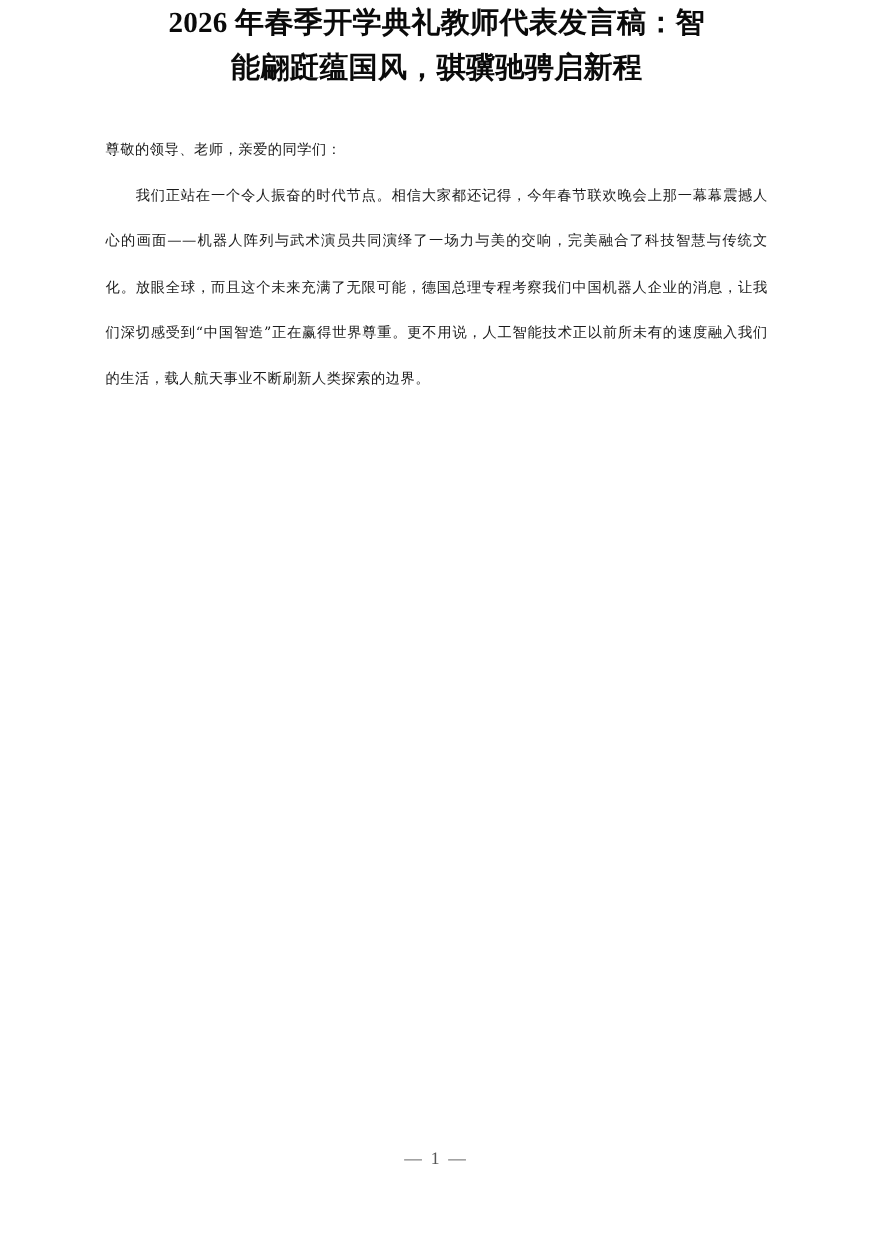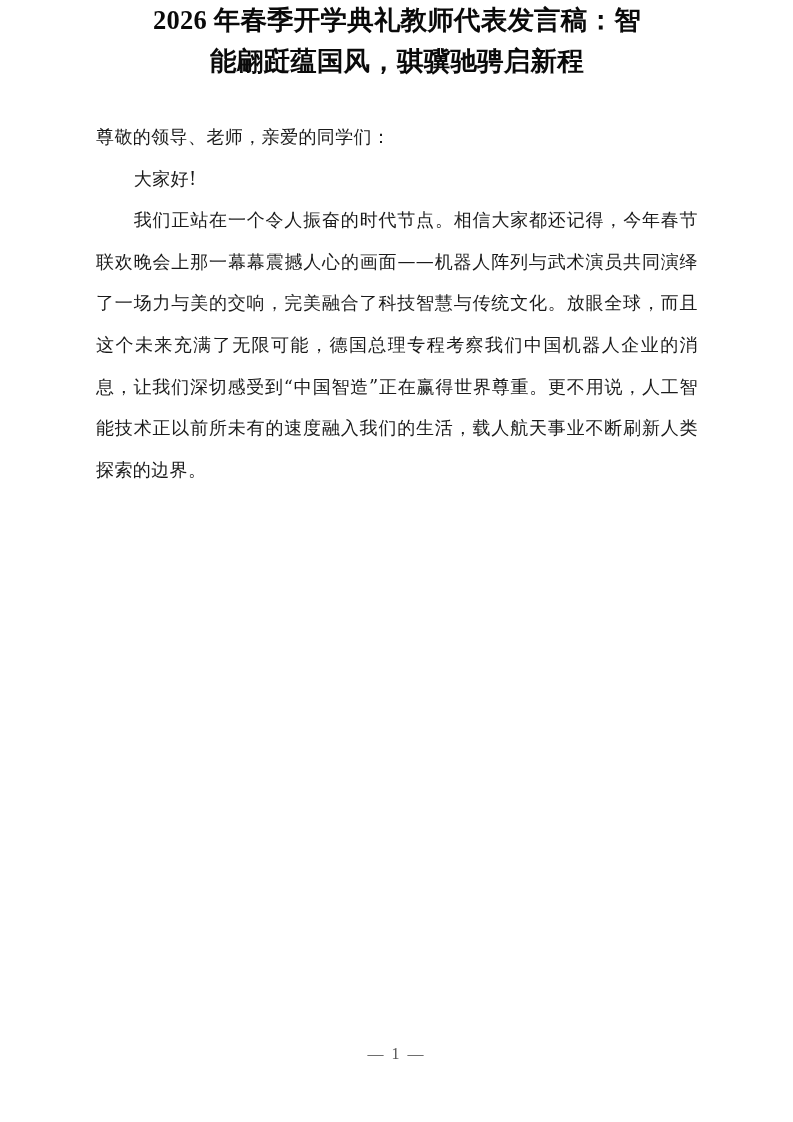--- a/index.html
+++ b/index.html
@@ -40,21 +40,21 @@
     word-break: break-all;
   }
 
   
   .body-text {
     margin-top: 34px;
   }
   .para {
     margin: 0;
     font-family: "DejaVu Serif", "Liberation Serif", serif;
-    font-size: 18px;
+    font-size: 13px;
     line-height: 41.6px;
     text-align: justify;
     text-justify: inter-ideograph;
     letter-spacing: 0.4px;
     color: #1a1a1a;
     word-break: break-all;
     text-indent: 0;
   }
   .para.indent {
     text-indent: 2.1em;
@@ -81,21 +81,20 @@
 
   <div class="content">
 
     <h1 class="doc-title">
       <span>2026 年春季开学典礼教师代表发言稿：智</span><br>
       <span>能翩跹蕴国风，骐骥驰骋启新程</span>
     </h1>
 
     <div class="body-text">
       <p class="para">尊敬的领导、老师，亲爱的同学们：</p>
-      <p class="para indent">大家好!</p>
       <p class="para indent">我们正站在一个令人振奋的时代节点。相信大家都还记得，今年春节联欢晚会上那一幕幕震撼人心的画面——机器人阵列与武术演员共同演绎了一场力与美的交响，完美融合了科技智慧与传统文化。放眼全球，而且这个未来充满了无限可能，德国总理专程考察我们中国机器人企业的消息，让我们深切感受到“中国智造”正在赢得世界尊重。更不用说，人工智能技术正以前所未有的速度融入我们的生活，载人航天事业不断刷新人类探索的边界。</p>
     </div>
 
   </div>
 
   <div class="page-footer">
     <span>— 1 —</span>
   </div>
 
 </div>

